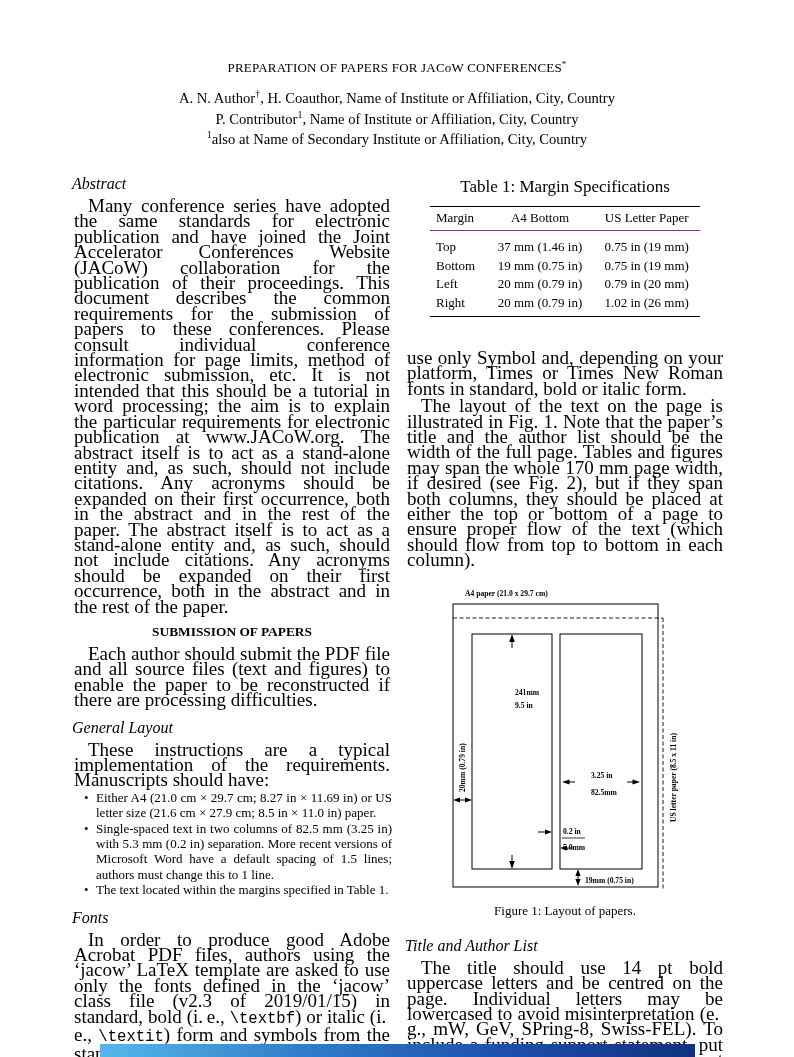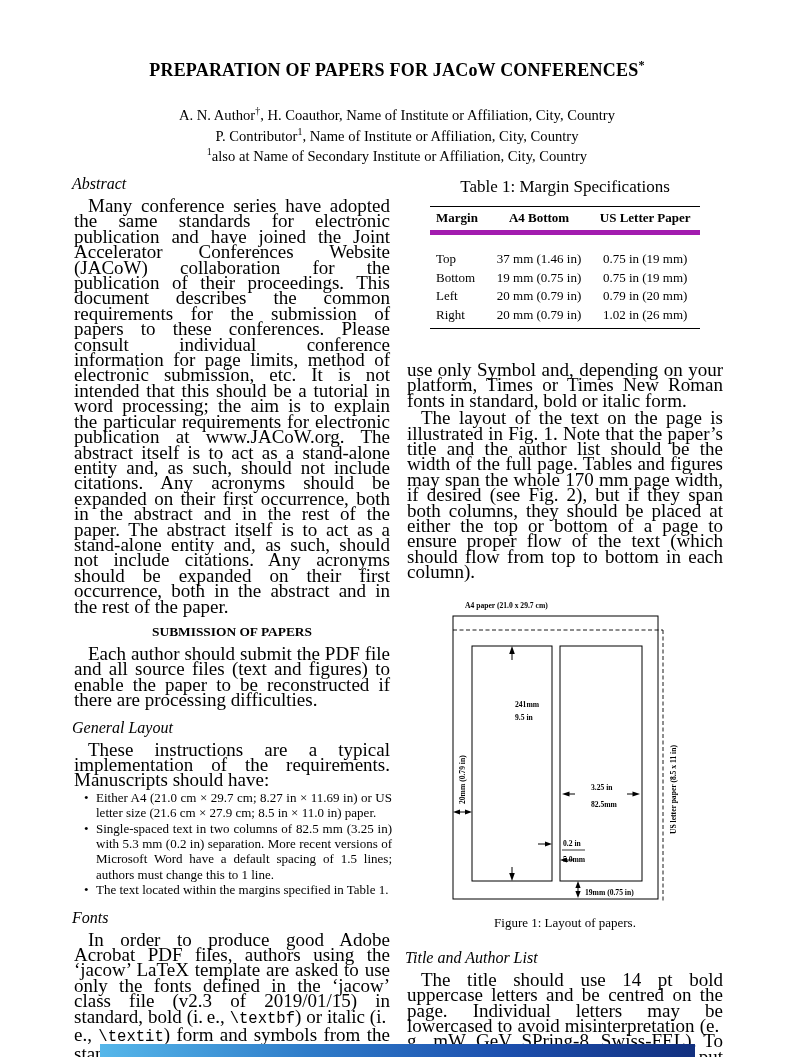--- a/index.html
+++ b/index.html
@@ -1,44 +1,44 @@
 <!DOCTYPE html>
 <html><head>
 <meta charset="utf-8">
 <style>
   html,body{margin:0;padding:0;}
   body{width:794px;height:1057px;background:#ffffff;position:relative;
        font-family:"Liberation Serif",serif;color:#000;overflow:hidden;}
   .page{position:absolute;inset:0;}
   header{position:absolute;top:60px;left:0;width:794px;text-align:center;}
-  h1{font-size:18px;font-weight:bold;margin:0 0 24px 0;letter-spacing:.2px;}
+  h1{font-size:13px;font-weight:normal;margin:0 0 12px 0;letter-spacing:.2px;}
   .authors div{font-size:14.6px;line-height:20.5px;}
   sup{font-size:68%;line-height:0;vertical-align:super;}
   .col{position:absolute;top:175px;width:320px;}
   .col-left{left:72px;}
   .col-right{left:405px;}
   p{margin:2px;font-size:19px;line-height:15.4px;text-align:justify;}
   p.indent{text-indent:14px;}
   h2{font-size:13.4px;font-weight:bold;text-align:center;margin:10px 0 6px 0;}
   h3{font-size:16px;font-style:italic;font-weight:normal;margin:11px 0 5px 0;}
   ul{margin:0;padding:0;list-style:none;}
   li{font-size:13px;line-height:15.4px;text-align:justify;margin-left:24px;position:relative;}
   li::before{content:"\2022";position:absolute;left:-12px;}
   .mono{font-family:"Liberation Mono",monospace;font-size:.82em;}
   .fn-block{margin-top:14px;}
   .fn-rule{width:130px;border-top:1px solid #000;margin-bottom:4px;}
   .fn-line{font-size:10.6px;line-height:14px;}
   .table-caption{font-size:17px;text-align:center;margin:2px 0 9px 0;}
   table{border-collapse:collapse;margin:0 auto;width:270px;font-size:13px;
         border-top:1.6px solid #000;border-bottom:1.6px solid #000;}
-  thead th{font-weight:bold;border-bottom:5px solid #a21caf;padding:3px 2px 4px 2px;}
+  thead th{font-weight:normal;border-bottom:1px solid #a21caf;padding:3px 2px 4px 2px;}
   td{padding:1px 2px;line-height:16.5px;}
   th:first-child,td:first-child{text-align:left;padding-left:6px;}
   th:nth-child(2),td:nth-child(2),th:nth-child(3),td:nth-child(3){text-align:center;}
-  tbody tr:first-child td{padding-top:16px;font-family:Liberation Serif, serif;}
+  tbody tr:first-child td{padding-top:8px;font-family:Liberation Serif, serif;}
   tbody tr:last-child td{padding-bottom:5px;}
   .para-after-table{margin-top:33px;}
   figure{margin:14px 0 0 0;}
   figcaption{font-size:13px;text-align:center;margin-top:5px;}
   .fig-svg text{font-weight:bold;font-size:7.6px;font-family:"Liberation Serif",serif;}
   .ta-heading{margin-top:18px;}
   .bottom-bar{position:absolute;left:100px;top:1044px;width:595px;height:13px;
     background:linear-gradient(90deg,#56b7ea 0%,#2f7cc9 35%,#1c4fae 68%,#12307f 100%);}
 </style>
 </head>

